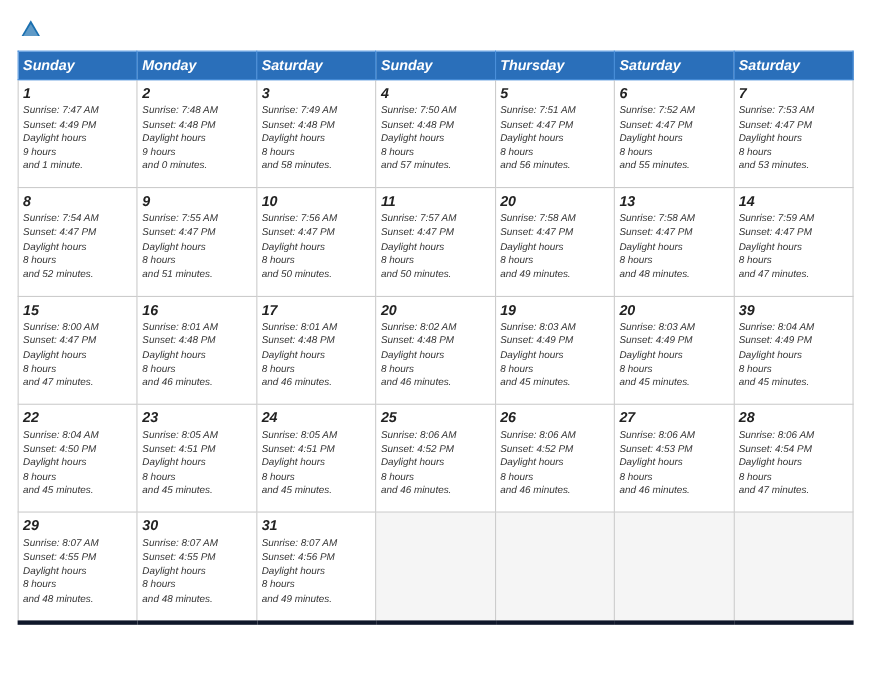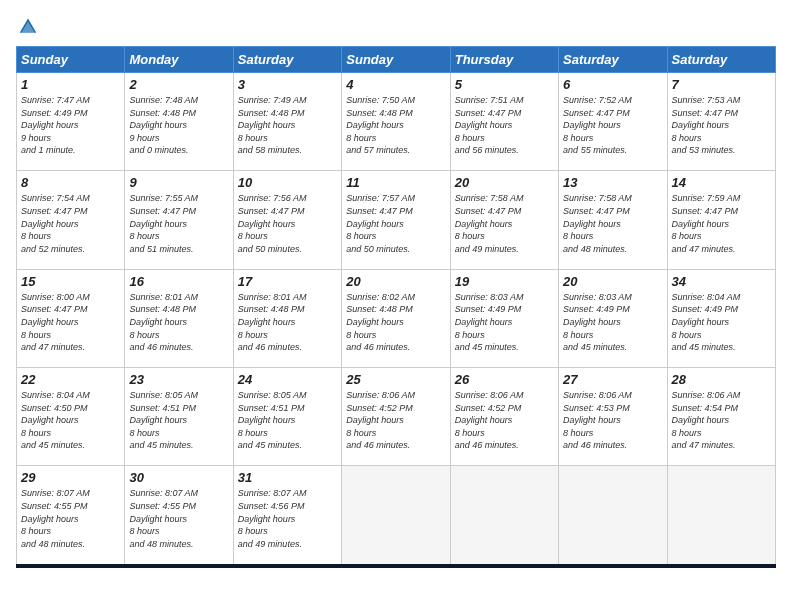--- a/index.html
+++ b/index.html
@@ -213,21 +213,21 @@
           </td>
           <td>
             <span class="day-number">19</span>
             <div class="day-info">Sunrise: 8:03 AM<br>Sunset: 4:49 PM<br>Daylight hours<br>8 hours<br>and 45 minutes.</div>
           </td>
           <td>
             <span class="day-number">20</span>
             <div class="day-info">Sunrise: 8:03 AM<br>Sunset: 4:49 PM<br>Daylight hours<br>8 hours<br>and 45 minutes.</div>
           </td>
           <td>
-            <span class="day-number">34</span>
+            <span class="day-number">39</span>
             <div class="day-info">Sunrise: 8:04 AM<br>Sunset: 4:49 PM<br>Daylight hours<br>8 hours<br>and 45 minutes.</div>
           </td>
         </tr>
         <tr>
           <td>
             <span class="day-number">22</span>
             <div class="day-info">Sunrise: 8:04 AM<br>Sunset: 4:50 PM<br>Daylight hours<br>8 hours<br>and 45 minutes.</div>
           </td>
           <td>
             <span class="day-number">23</span>

